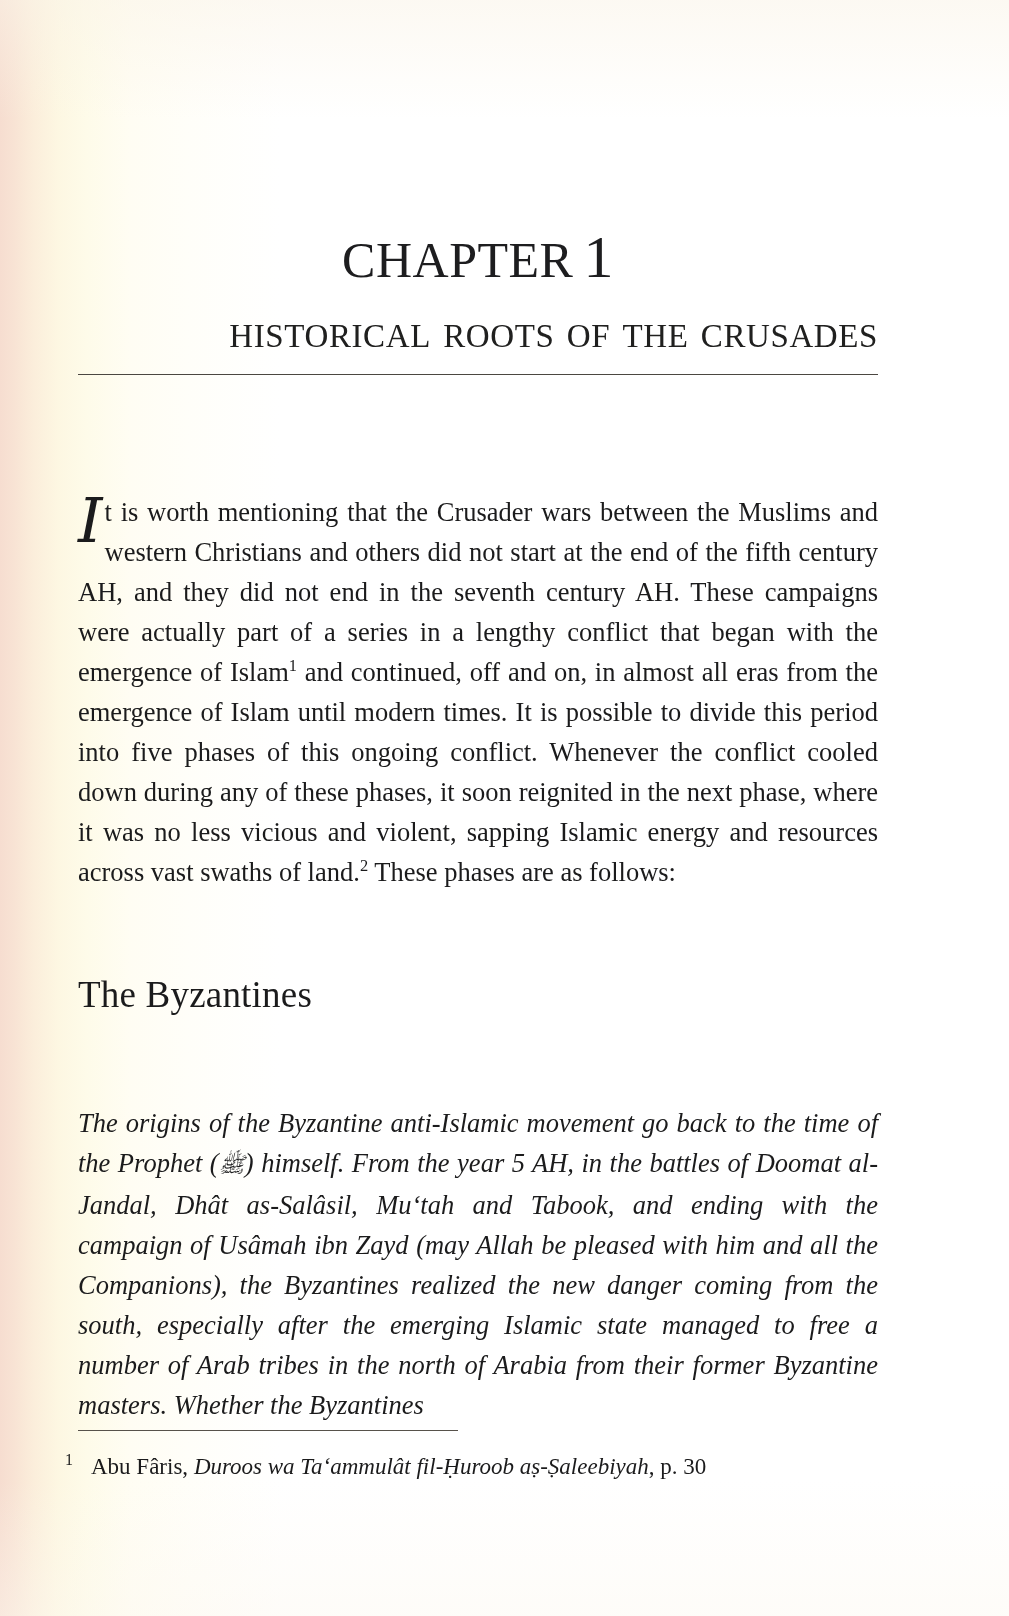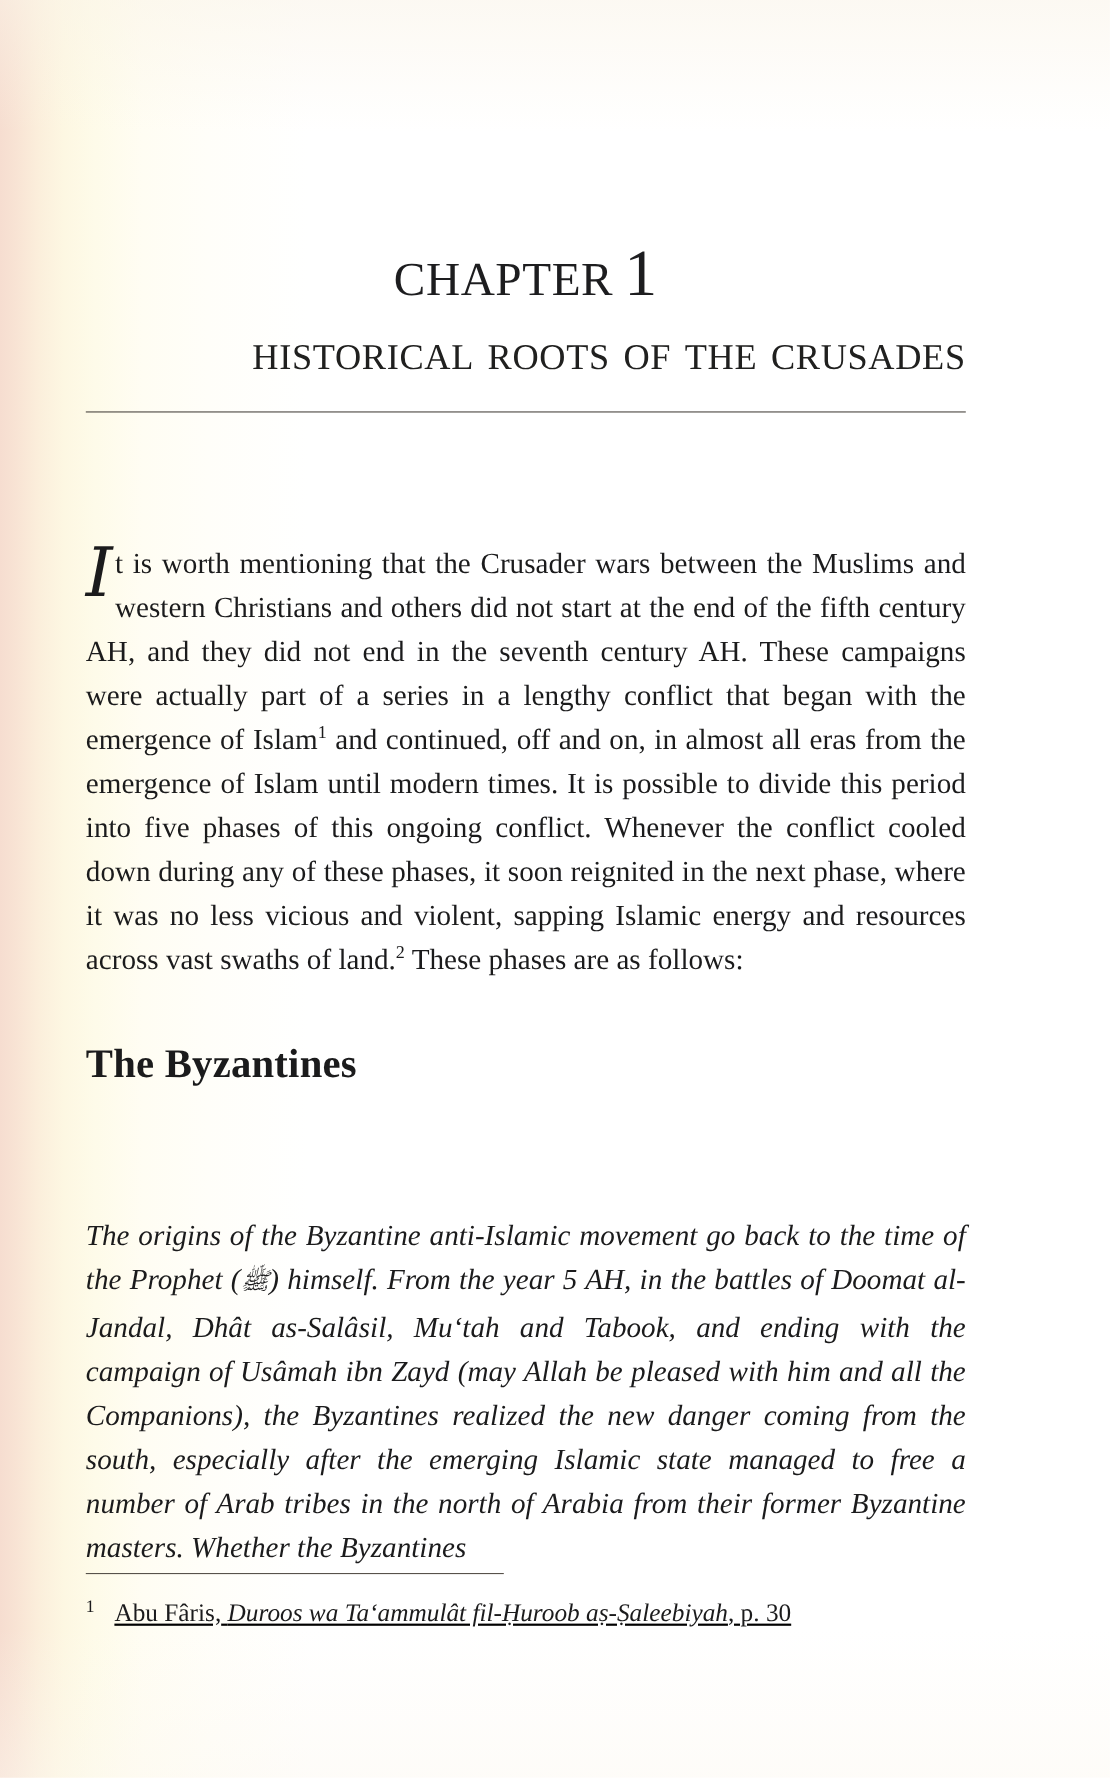--- a/index.html
+++ b/index.html
@@ -64,21 +64,21 @@
     font-size: 54px;
     letter-spacing: 0.5px;
     color: #1d1d1f;
     line-height: 1.05;
     font-weight: normal;
     white-space: nowrap;
   }
   .chapter-word {
     font-variant: small-caps;
     text-transform: lowercase;
-    font-size: 62px;
+    font-size: 72px;
   }
   .chapter-num {
     font-size: 60px;
     margin-left: 10px;
   }
   .chapter-subtitle {
     margin-top: 14px;
     font-size: 47px;
     color: #20201f;
     font-variant: small-caps;
@@ -152,24 +152,23 @@
   .footnote-rule {
     position: absolute;
     left: 78px;
     top: 1430px;
     width: 380px;
     height: 0;
     border-top: 1.4px solid #57524b;
   }
   .footnotes {
     position: absolute;
-    left: 78px;
+    left: 65px;
     top: 1448px;
     width: 800px;
-    text-decoration: underline;
   }
   .footnote {
     font-size: 23px;
     line-height: 38px;
     color: #1b1b1c;
     white-space: nowrap;
   }
   .footnote .marker {
     display: inline-block;
     width: 26px;
@@ -193,21 +192,21 @@
       </div>
       <div class="chapter-subtitle">Historical Roots of the Crusades</div>
     </div>
 
     <div class="title-rule"></div>
 
     <div class="body-col" style="top:492px;">
       <p class="para para-lede"><span class="dropcap">I</span><span>t is worth mentioning that the Crusader wars between the Muslims and western Christians and others did not start at the end of the fifth century AH, and they did not end in the seventh century AH. These campaigns were actually part of a series in a lengthy conflict that began with the emergence of Islam</span><sup class="fn">1</sup><span> and continued, off and on, in almost all eras from the emergence of Islam until modern times. It is possible to divide this period into five phases of this ongoing conflict. Whenever the conflict cooled down during any of these phases, it soon reignited in the next phase, where it was no less vicious and violent, sapping Islamic energy and resources across vast swaths of land.</span><sup class="fn">2</sup><span> These phases are as follows:</span></p>
     </div>
 
-    <h2 class="section-heading" style="top:947px;font-weight:bold;">The Byzantines</h2>
+    <h2 class="section-heading" style="top:974px;">The Byzantines</h2>
 
     <div class="body-col" style="top:1103px;font-style:italic;">
       <p class="para"><span>The origins of the Byzantine anti-Islamic movement go back to the time of the Prophet (</span><span class="prophet-glyph">ﷺ</span><span>) himself. From the year 5 AH, in the battles of Doomat al-Jandal, Dhât as-Salâsil, Mu‘tah and Tabook, and ending with the campaign of Usâmah ibn Zayd (may Allah be pleased with him and all the Companions), the Byzantines realized the new danger coming from the south, especially after the emerging Islamic state managed to free a number of Arab tribes in the north of Arabia from their former Byzantine masters. Whether the Byzantines</span></p>
     </div>
 
     <div class="footnote-rule"></div>
 
     <div class="footnotes">
       <div class="footnote">
         <span class="marker">1</span><span>Abu Fâris,</span>

